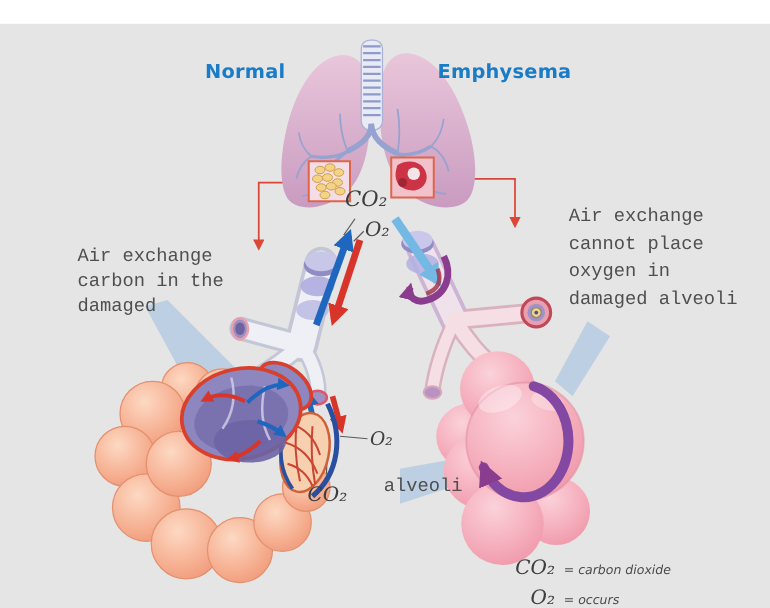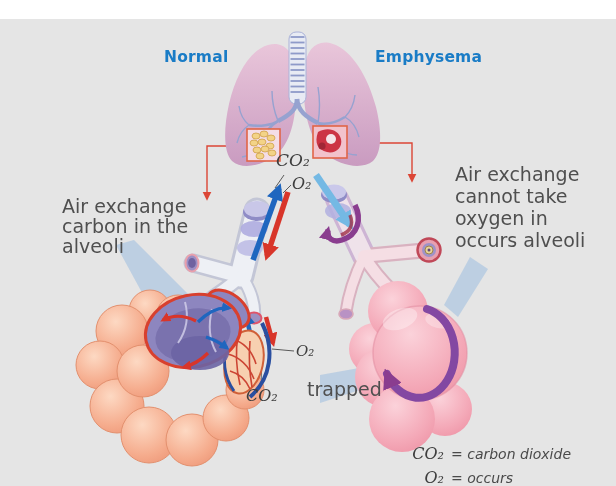--- a/index.html
+++ b/index.html
@@ -1,28 +1,28 @@
 <!DOCTYPE html>
 <html><head>
 <meta charset="utf-8">
 <style>
   html,body{margin:0;padding:0;background:#fff;}
   .stage{
     position:relative;width:616px;height:474px;background:#e5e5e5;
     font-family:"DejaVu Sans",sans-serif;overflow:hidden;margin-top:19px;
   }
   .stage svg{position:absolute;left:0;top:0;}
-  .txt{position:absolute;color:#4f4f4f;font-size:19px;line-height:20px;}
+  .txt{position:absolute;color:#4f4f4f;font-size:15px;line-height:20px;font-family:Liberation Mono, monospace;}
   .title{position:absolute;color:#1a7cc6;font-weight:bold;font-size:15.5px;letter-spacing:.2px;}
   .gas{position:absolute;color:#3e3e3e;font-family:"DejaVu Serif",serif;font-style:italic;}
   .caption-line{display:block;}
   .legend{position:absolute;left:398px;top:425px;color:#4a4a4a;}
   .legend-row{display:flex;align-items:baseline;height:24px;}
   .legend-sym{width:46px;text-align:right;font-family:"DejaVu Serif",serif;font-style:italic;font-size:16px;color:#3e3e3e;}
-  .legend-def{margin-left:7px;font-size:14px;font-style:italic;}
+  .legend-def{margin-left:7px;font-size:10px;font-style:italic;}
 </style>
 </head>
 <body>
 
 <div class="stage">
 
   <svg width="616" height="486" viewBox="0 0 616 486">
     <defs>
       <linearGradient id="lungGrad" x1="0" y1="0" x2="0" y2="1">
         <stop offset="0" stop-color="#e9c6da"></stop>
@@ -232,37 +232,37 @@
       <path d="M427,290 A36,45 0 1 1 387,355" stroke="#8348a2" stroke-width="8" stroke-linecap="round" fill="none" marker-end="url(#mPurple)"></path>
     </g>
 
     <g stroke="#5a5a5a" stroke-width="1" fill="none">
       <path d="M284,156 L275,169"></path>
       <path d="M291,166 L283,174"></path>
     </g>
   </svg>
 
   <div class="title" style="left:164px;top:29px;">Normal</div>
-  <div class="title" style="left:375px;top:29px;">Emphysema</div>
+  <div class="title" style="left:350px;top:29px;">Emphysema</div>
 
   <div class="txt" style="left:62px;top:177px;">
     <span class="caption-line">Air exchange</span>
     <span class="caption-line">carbon in the</span>
-    <span class="caption-line">alveoli</span>
+    <span class="caption-line">damaged</span>
   </div>
 
   <div class="txt" style="left:455px;top:144px;line-height:22px;">
     <span class="caption-line">Air exchange</span>
-    <span class="caption-line">cannot take</span>
+    <span class="caption-line">cannot place</span>
     <span class="caption-line">oxygen in</span>
-    <span class="caption-line">occurs alveoli</span>
+    <span class="caption-line">damaged alveoli</span>
   </div>
 
   <div class="txt" style="left:307px;top:361px;line-height:19px;">
-    <span class="caption-line">trapped</span>
+    <span class="caption-line">alveoli</span>
   </div>
 
   <div class="gas" style="left:276px;top:131px;font-size:17px;">CO₂</div>
   <div class="gas" style="left:292px;top:155px;font-size:16px;">O₂</div>
   <div class="gas" style="left:296px;top:323px;font-size:15px;">O₂</div>
   <div class="gas" style="left:246px;top:367px;font-size:16px;">CO₂</div>
 
   <div class="legend">
     <div class="legend-row">
       <span class="legend-sym">CO₂</span>

